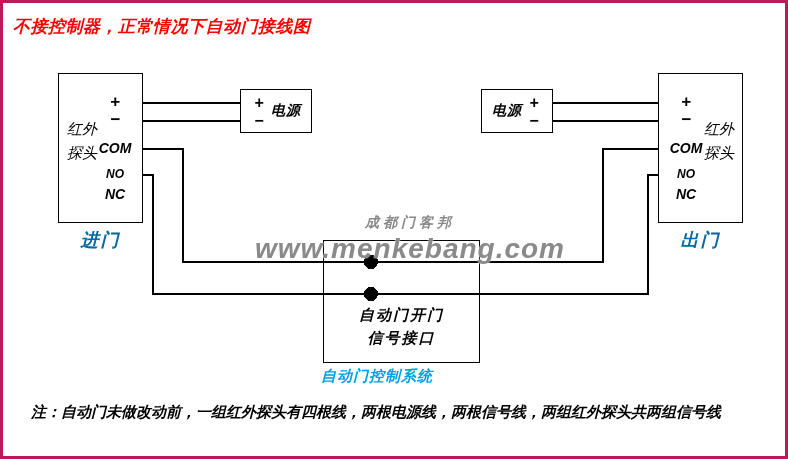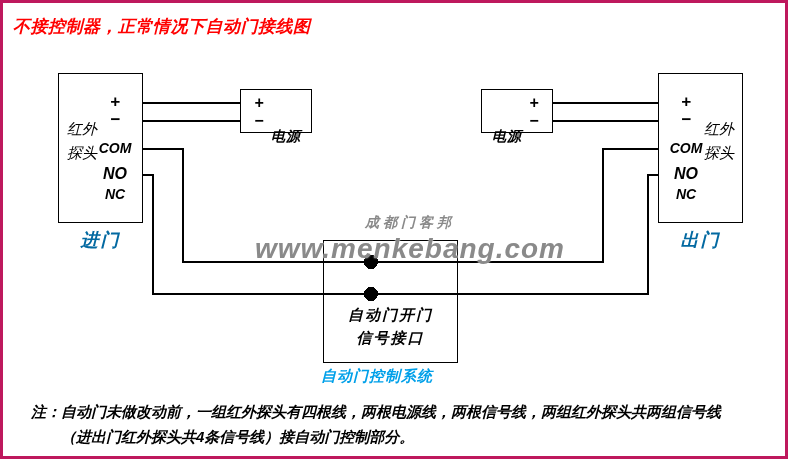--- a/index.html
+++ b/index.html
@@ -23,33 +23,33 @@
     font-size:15px;line-height:24px;word-break:break-all;
   }
   .sensor-left .v-name{left:6px;}
   .sensor-right .v-name{right:6px;}
   .term{position:absolute;height:20px;line-height:20px;font-weight:bold;width:46px;text-align:center;}
   .sensor-left .term{right:4px;}
   .sensor-right .term{left:4px;}
   .t-plus{top:18px;font-size:17px;}
   .t-minus{top:36px;font-size:17px;}
   .t-com{top:64px;font-size:14px;}
-  .t-no{top:90px;font-size:16px;}
+  .t-no{top:90px;font-size:12px;}
   .t-nc{top:110px;font-size:14px;}
   .power-left{left:237px;top:86px;width:72px;height:44px;}
   .power-right{left:478px;top:86px;width:72px;height:44px;}
   .p-term{position:absolute;width:20px;height:20px;line-height:20px;text-align:center;font-weight:bold;font-size:16px;}
   .power-left .p-term{left:8px;}
   .power-right .p-term{right:8px;}
   .p-plus{top:3px;}
   .p-minus{top:21px;}
-  .p-name{position:absolute;top:50%;transform:translateY(-50%);font-size:14px;font-weight:bold;letter-spacing:1px;margin-top:26px;}
+  .p-name{position:absolute;top:50%;transform:translateY(-50%);font-size:14px;font-weight:bold;letter-spacing:1px;}
   .power-left .p-name{left:30px;}
   .power-right .p-name{left:10px;}
-  .controller{left:320px;top:237px;width:135px;height:123px;padding-left:27px;}
+  .controller{left:320px;top:237px;width:157px;height:123px;padding-left:27px;}
   .controller-text{
     position:absolute;left:0;right:0;top:62px;text-align:center;
     font-size:15px;line-height:23px;letter-spacing:2px;font-weight:600;
   }
   .door-label{
     position:absolute;width:85px;text-align:center;font-size:18px;
     font-weight:bold;color:#0369a1;z-index:2;letter-spacing:2px;
   }
   .label-entry{left:55px;top:225px;}
   .label-exit{left:655px;top:225px;}
@@ -132,17 +132,16 @@
 
   <div class="watermark">
     <div class="wm-brand">成都门客邦</div>
     <div class="wm-url">www.menkebang.com</div>
   </div>
 
   <div class="note">
     <div class="note-prefix">注：</div>
     <div class="note-body">
       <div>自动门未做改动前，一组红外探头有四根线，两根电源线，两根信号线，两组红外探头共两组信号线</div>
-      <div>（进出门红外探头共4条信号线）接自动门控制部分。</div>
     </div>
   </div>
 
 </div>
 
 </body></html>

